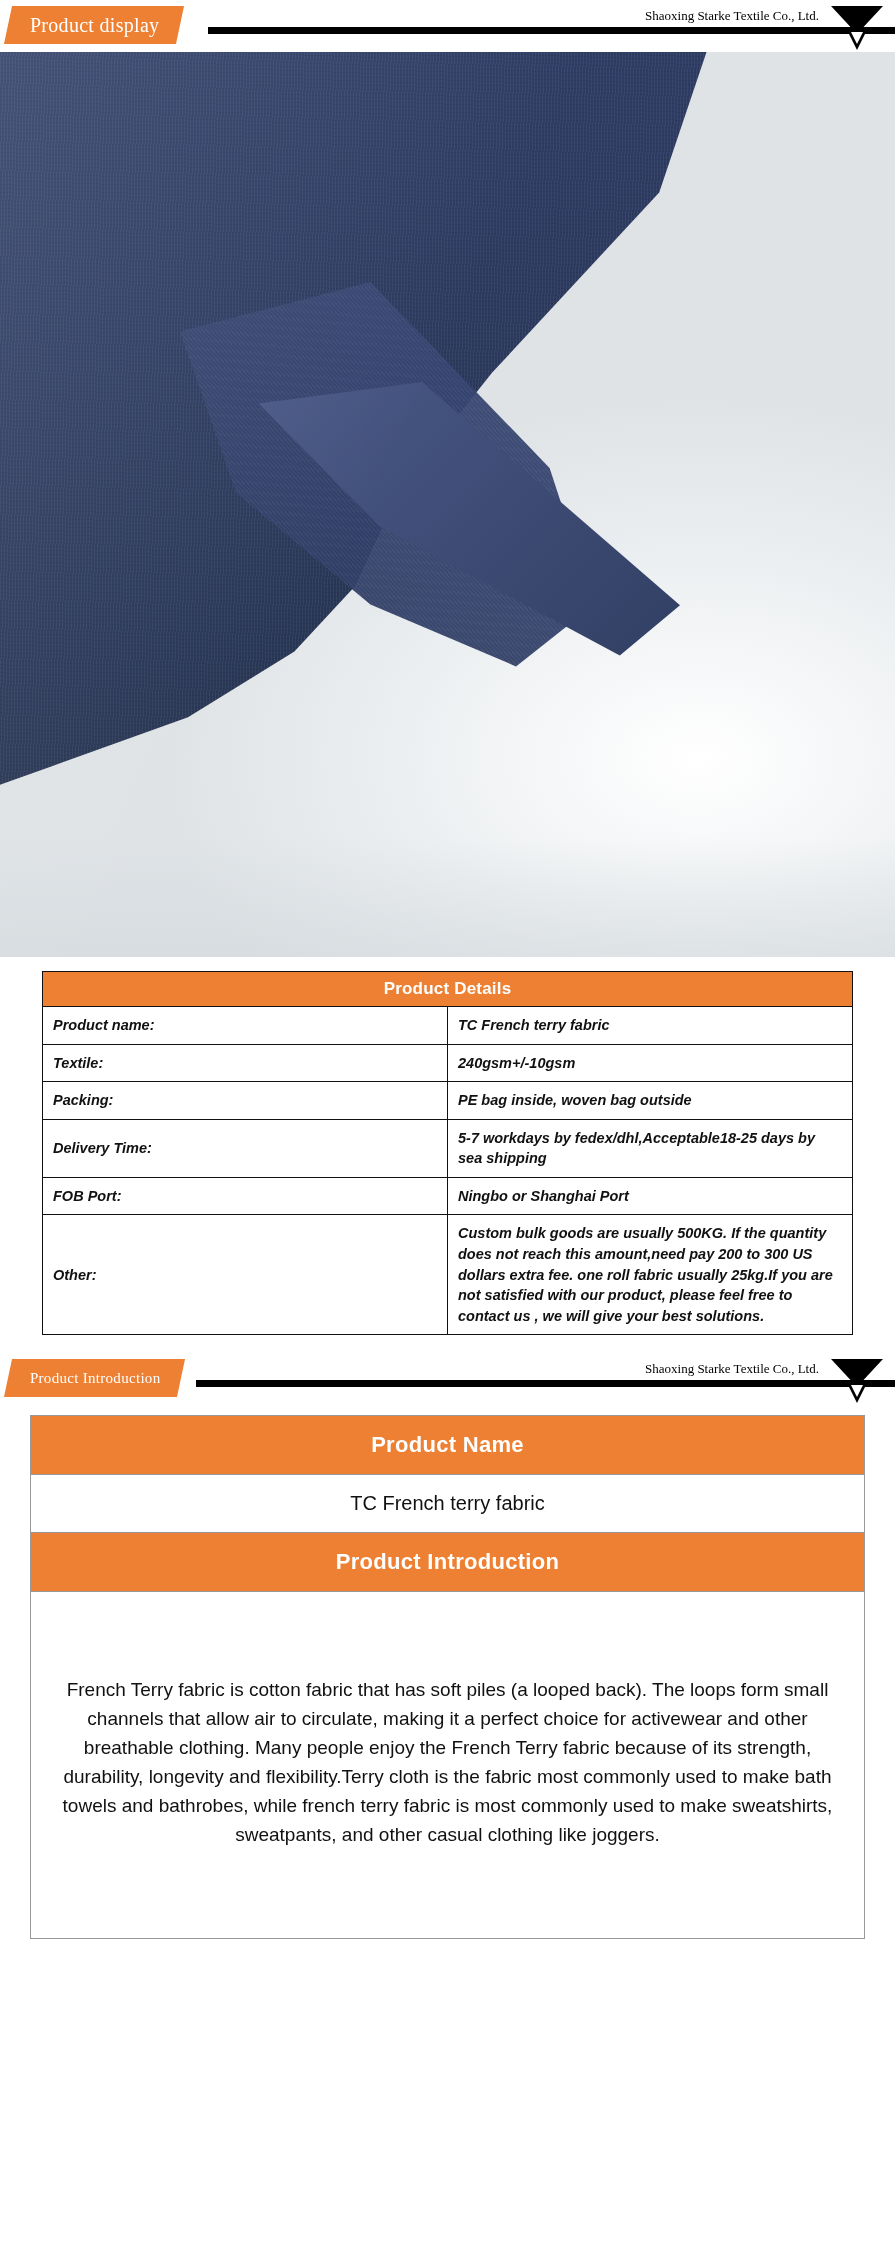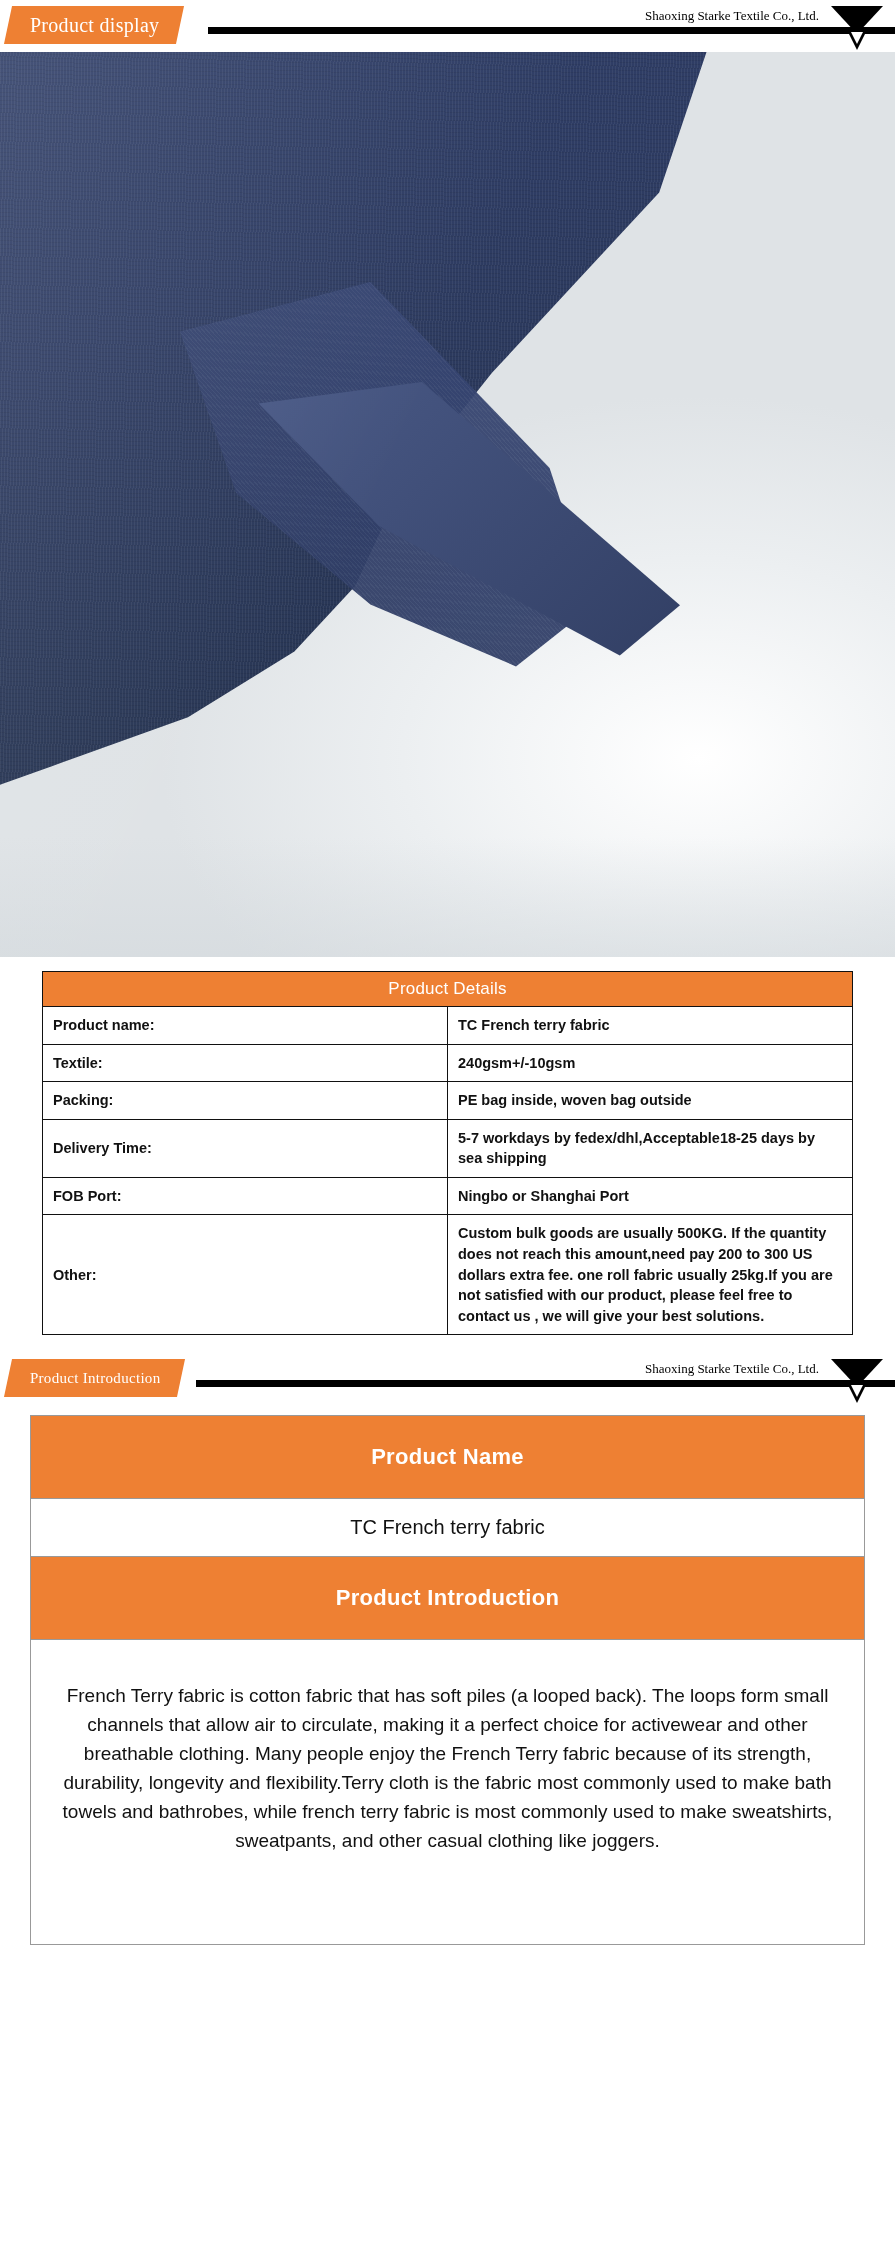--- a/index.html
+++ b/index.html
@@ -139,69 +139,71 @@
   }
   table.details {
     width: 100%;
     border-collapse: collapse;
     table-layout: fixed;
   }
   table.details th.th-title {
     background: #ee8033;
     color: #ffffff;
     font-size: 17px;
-    font-weight: normal;
+    font-weight: bold;
     text-align: center;
     padding: 7px 6px;
     border: 1px solid #111;
     letter-spacing: .2px;
   }
   table.details td {
     border: 1px solid #111;
     padding: 8px 10px;
     font-size: 14.5px;
     font-weight: bold;
     line-height: 1.42;
     vertical-align: middle;
     color: #111;
+    font-style: italic;
   }
   table.details td.k { width: 155px; }
   table.details td.v { width: auto; }
 
   
   .intro-wrap {
     padding: 10px 30px 26px 30px;
   }
   .intro-card {
     border: 1px solid #999;
     background: #fff;
   }
   .intro-bar {
     background: #ee8033;
     color: #fff;
     font-size: 22px;
     font-weight: bold;
     text-align: center;
-    padding: 28px 6px;
+    padding: 16px 6px;
     border-bottom: 1px solid #999;
     letter-spacing: .3px;
   }
   .intro-value {
     font-size: 20px;
     text-align: center;
     padding: 17px 6px;
     border-bottom: 1px solid #999;
     color: #111;
   }
   .intro-body {
     font-size: 19px;
     line-height: 1.52;
     text-align: center;
     padding: 42px 26px 88px 26px;
     color: #111;
+    margin-top: 42px;
   }
 </style>
 </head>
 <body>
 
 <div class="page">
 
   <div class="banner">
     <div class="banner-tab">
       <span class="banner-tab-label">Product display</span>

